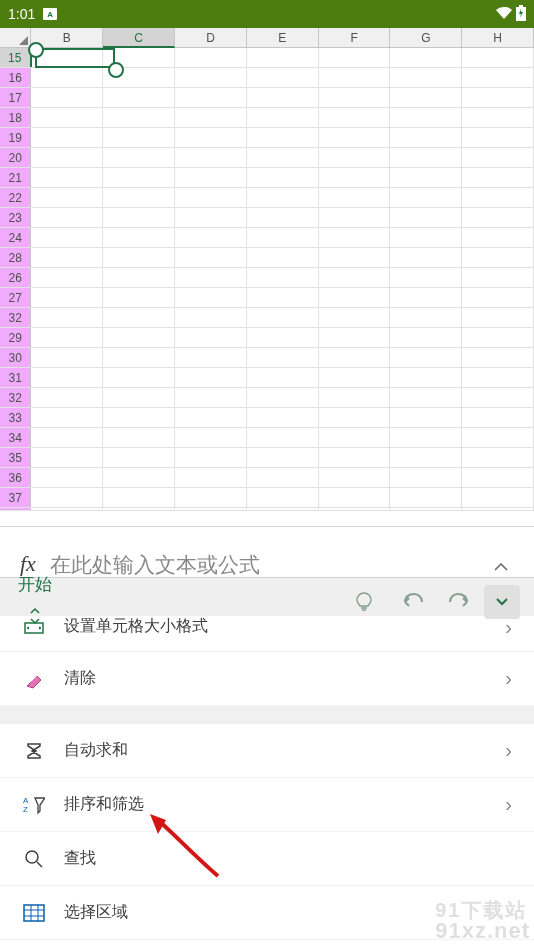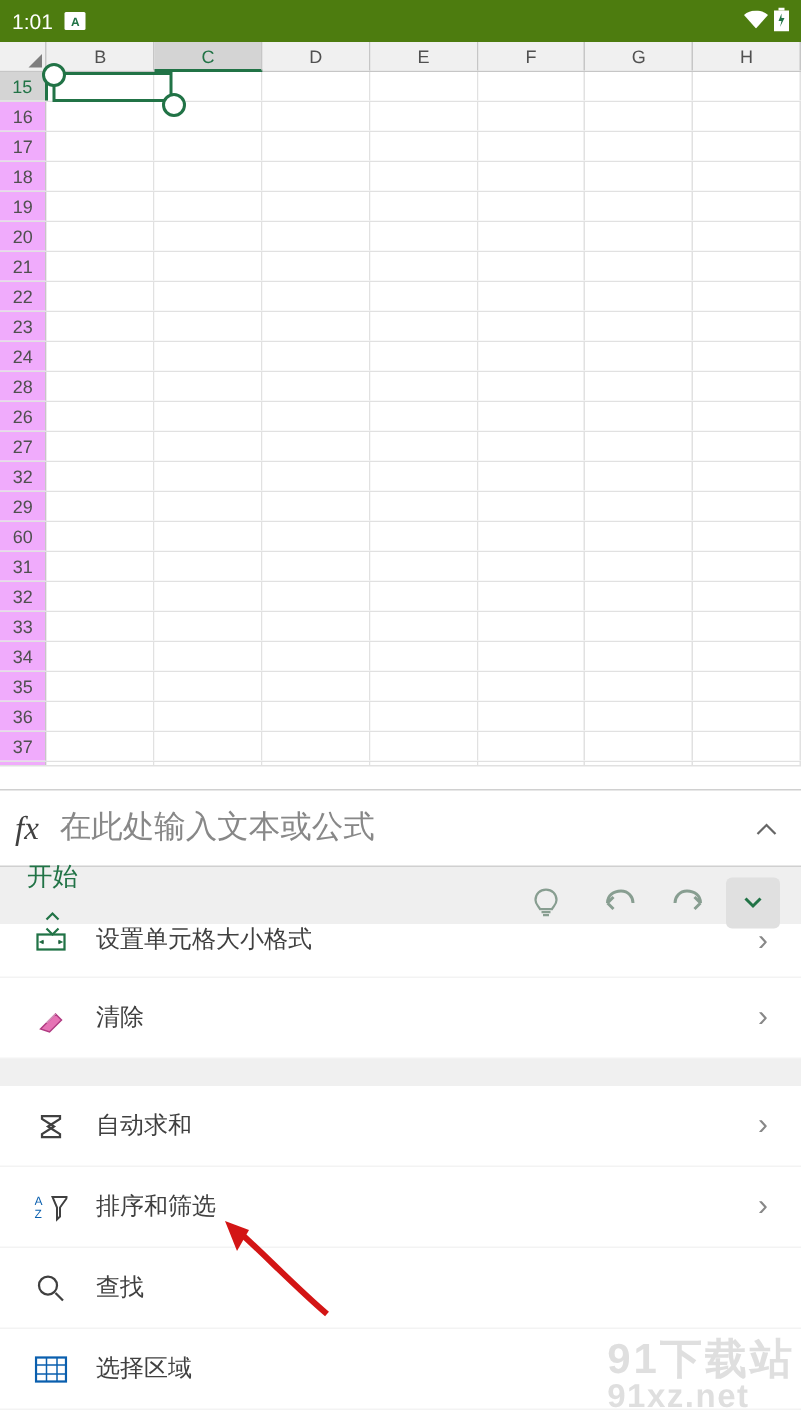--- a/index.html
+++ b/index.html
@@ -109,22 +109,22 @@
     border-radius: 50%;
     pointer-events: none;
   }
   .handle-tl { top: 14px; left: 28px; }
   .handle-br { top: 34px; left: 108px; }
   .fx-bar {
     height: 52px;
     border-top: 1px solid #d0d0d0;
     border-bottom: 1px solid #d0d0d0;
     display: flex;
-    align-items: center;
-    padding: 0 10px;
+    align-items: flex-end;
+    padding: 0 20px;
   }
   .fx-label {
     font-style: italic;
     font-size: 22px;
     color: #404040;
     font-family: "Times New Roman", serif;
     margin-right: 14px;
   }
   .fx-input {
     flex: 1;
@@ -215,21 +215,21 @@
   .watermark {
     position: absolute;
     bottom: 8px;
     right: 4px;
     color: #dcdcdc;
     opacity: 0.9;
     font-weight: bold;
     text-align: left;
     line-height: 1.0;
   }
-  .wm-row1 { font-size: 28px; letter-spacing: 2px;}
+  .wm-row1 { font-size: 20px; letter-spacing: 2px;}
   .wm-row2 { font-size: 22px; letter-spacing: 1px;}
 </style>
 </head>
 <body>
 
 <div class="status-bar">
   <div class="status-left">
     <span>1:01</span>
     <span class="a-badge">A</span>
   </div>
@@ -404,21 +404,21 @@
       <div class="row-h">29</div>
       <div class="cell"></div>
       <div class="cell"></div>
       <div class="cell"></div>
       <div class="cell"></div>
       <div class="cell"></div>
       <div class="cell"></div>
       <div class="cell"></div>
     </div>
   <div class="row">
-      <div class="row-h">60</div>
+      <div class="row-h">30</div>
       <div class="cell"></div>
       <div class="cell"></div>
       <div class="cell"></div>
       <div class="cell"></div>
       <div class="cell"></div>
       <div class="cell"></div>
       <div class="cell"></div>
     </div>
   <div class="row">
       <div class="row-h">31</div>

